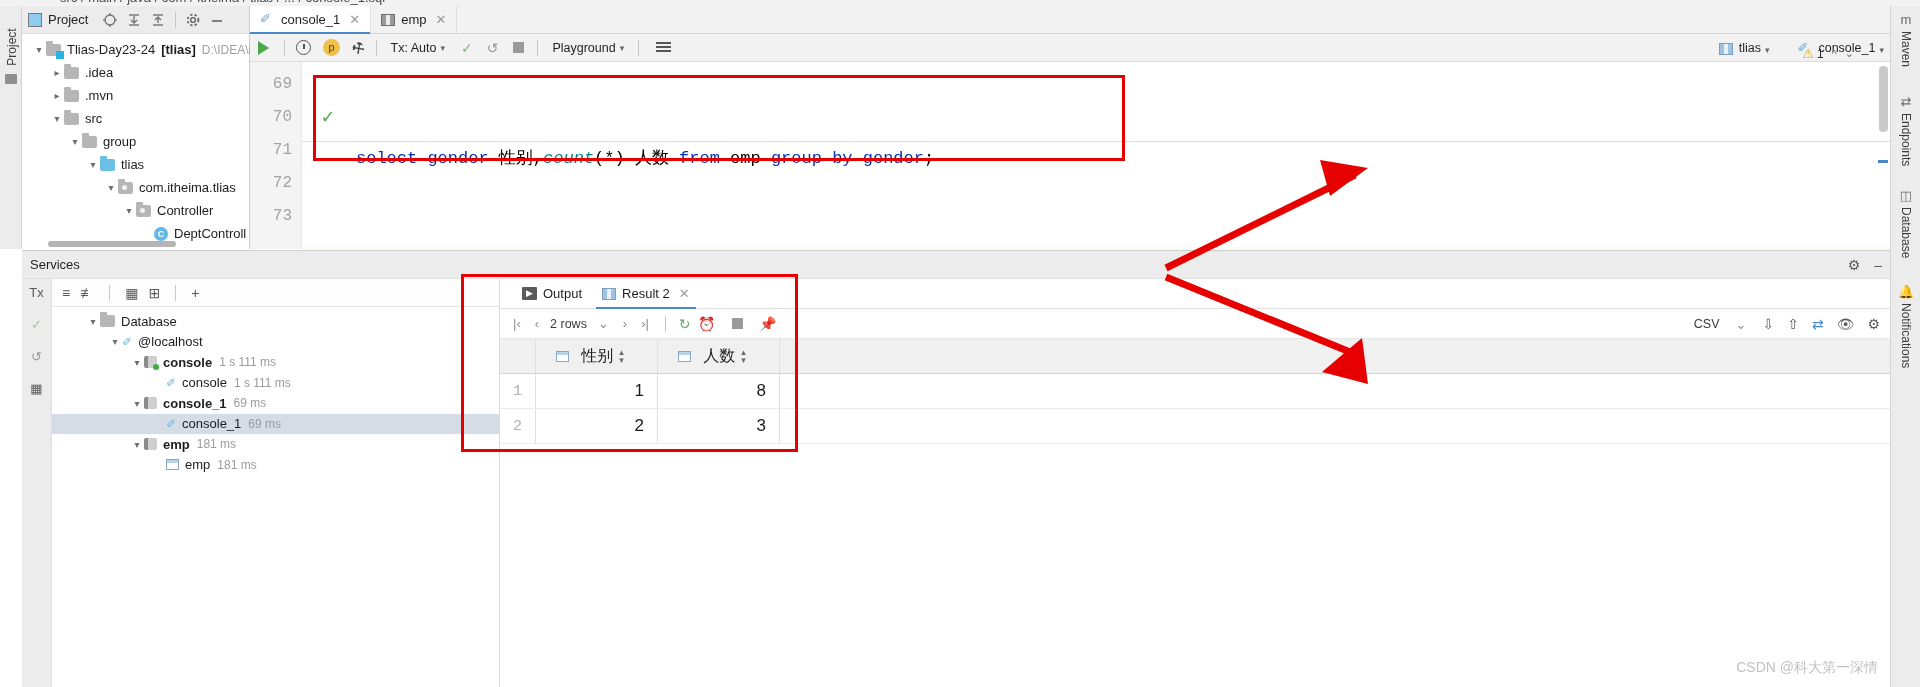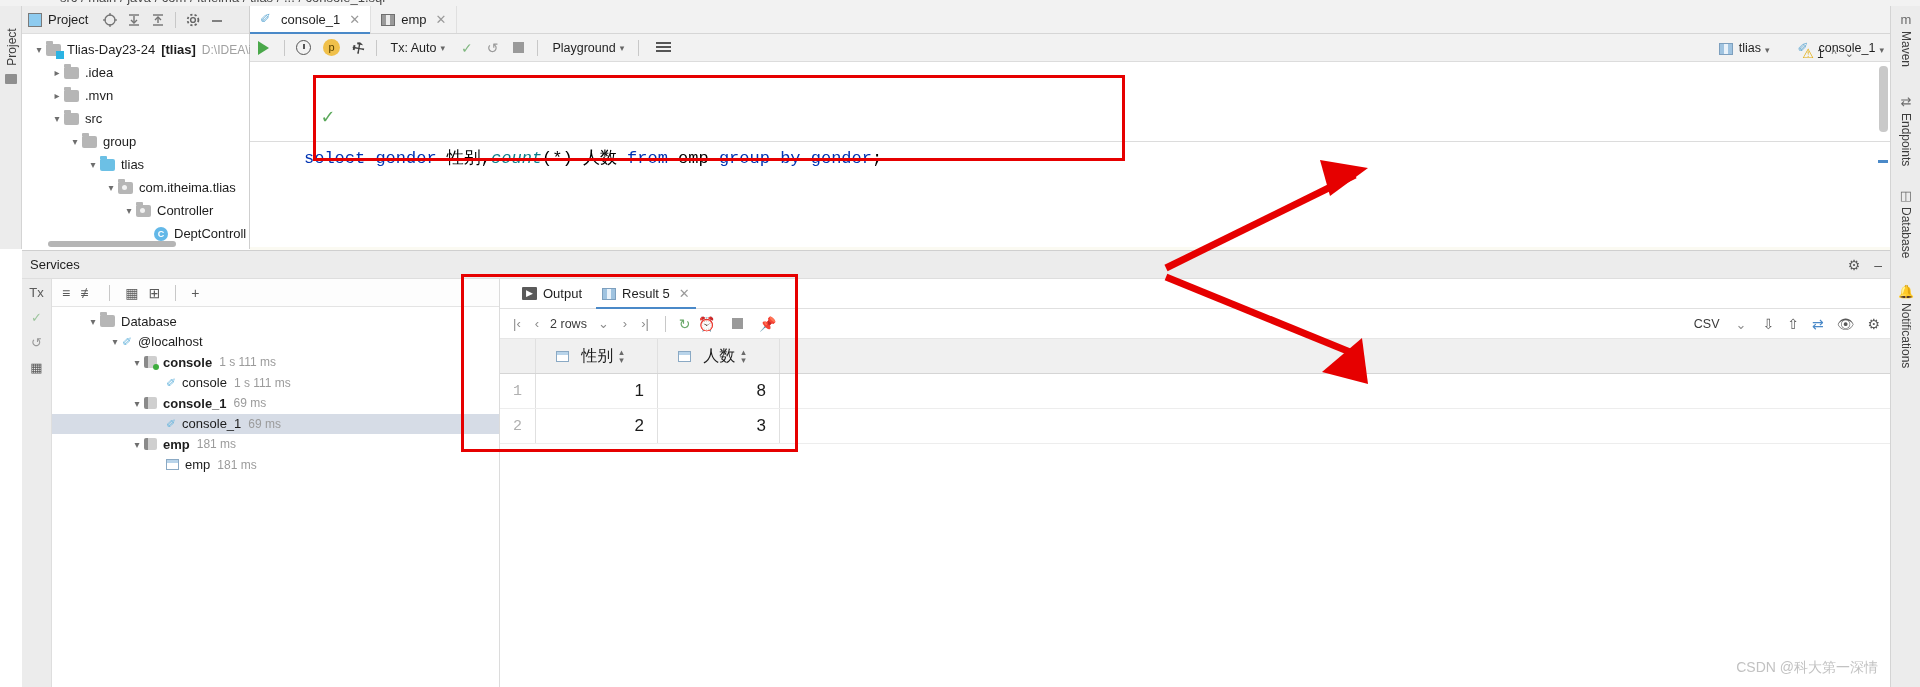--- a/index.html
+++ b/index.html
@@ -209,21 +209,21 @@
   }
   .svc-head {
     height: 28px; background: #ececec; display: flex; align-items: center;
     padding-left: 8px; position: relative; border-bottom: 1px solid #dedede;
   }
   .svc-title { font-size: 13px; color: #1f1f1f; }
   .svc-head-right { position: absolute; right: 8px; top: 0; height: 28px; display: flex; align-items: center; gap: 14px; }
   .svc-body { position: absolute; left: 0; top: 28px; right: 0; bottom: 0; display: flex; }
   .svc-railcol {
     width: 30px; background: #ececec; border-right: 1px solid #dedede;
-    display: flex; flex-direction: column; align-items: center; padding-top: 6px; gap: 10px;
+    display: flex; flex-direction: column; align-items: center; padding-top: 6px; gap: 17px;
   }
   .svc-rail-ico { font-size: 13px; color: #5a5a5a; }
   .svc-tree-col { width: 448px; border-right: 1px solid #dcdcdc; background: #fff; position: relative; }
   .svc-tbar {
     height: 28px; display: flex; align-items: center; gap: 10px; padding-left: 10px;
     border-bottom: 1px solid #e4e4e4; background: #fdfdfd;
   }
   .svc-tree { padding-top: 4px; font-size: 13px; color: #1d1d1d; }
   .sv-row { height: 20.5px; display: flex; align-items: center; white-space: nowrap; }
   .sv-row.sel { background: #d6dce6; }
@@ -454,20 +454,27 @@
         </div>
         <div class="chip">
           <span class="dolphin"></span>
           <span>console_1</span>
           <span class="caret">▾</span>
         </div>
       </div>
     </div>
 
     <div class="code-area">
+      <div class="gutter" id="gutter">
+          <div>69</div>
+          <div>70</div>
+          <div>71</div>
+          <div>72</div>
+          <div>73</div>
+        </div>
       <div class="marks" id="marks">
           <div></div>
           <div>✓</div>
           <div></div>
           <div></div>
           <div></div>
         </div>
       <div class="code-lines" id="code-lines">
           <div class="cline"></div>
           <div class="cline sep"><span class="kw">select</span><span class="sp"> </span><span class="kw">gender</span><span class="sp"> </span><span class="ident">性别</span><span class="punc">,</span><span class="fn">count</span><span class="punc">(</span><span class="punc">*</span><span class="punc">)</span><span class="sp"> </span><span class="ident">人数</span><span class="sp"> </span><span class="kw">from</span><span class="sp"> </span><span class="ident">emp</span><span class="sp"> </span><span class="kw">group</span><span class="sp"> </span><span class="kw">by</span><span class="sp"> </span><span class="kw">gender</span><span class="punc">;</span></div>
@@ -584,21 +591,21 @@
       </div>
 
       <div class="result-col">
         <div class="res-tabs" id="res-tabs">
             <div class="res-tab">
               <span class="out-ico">▶</span>
               <span>Output</span>
             </div>
             <div class="res-tab active">
               <span class="grid-ico"></span>
-              <span>Result 5</span>
+              <span>Result 2</span>
               <span class="tab-x">✕</span>
             </div>
           </div>
         <div class="res-toolbar">
           <span class="nav-ico">|‹</span>
           <span class="nav-ico">‹</span>
           <span class="rows-label">2 rows</span>
           <span class="nav-ico">⌄</span>
           <span class="nav-ico">›</span>
           <span class="nav-ico">›|</span>

